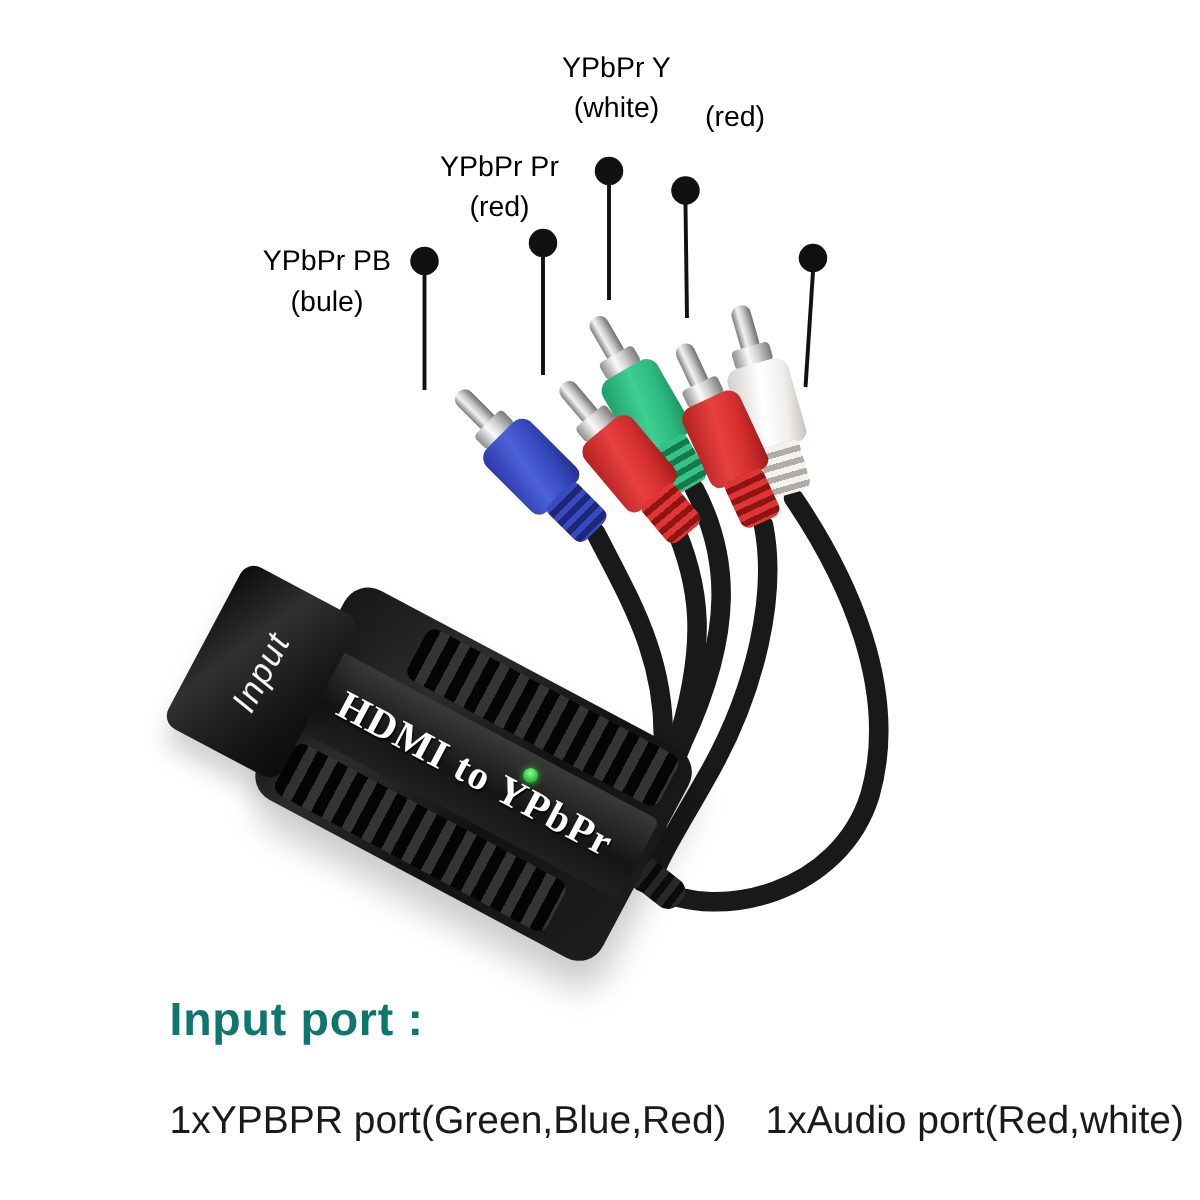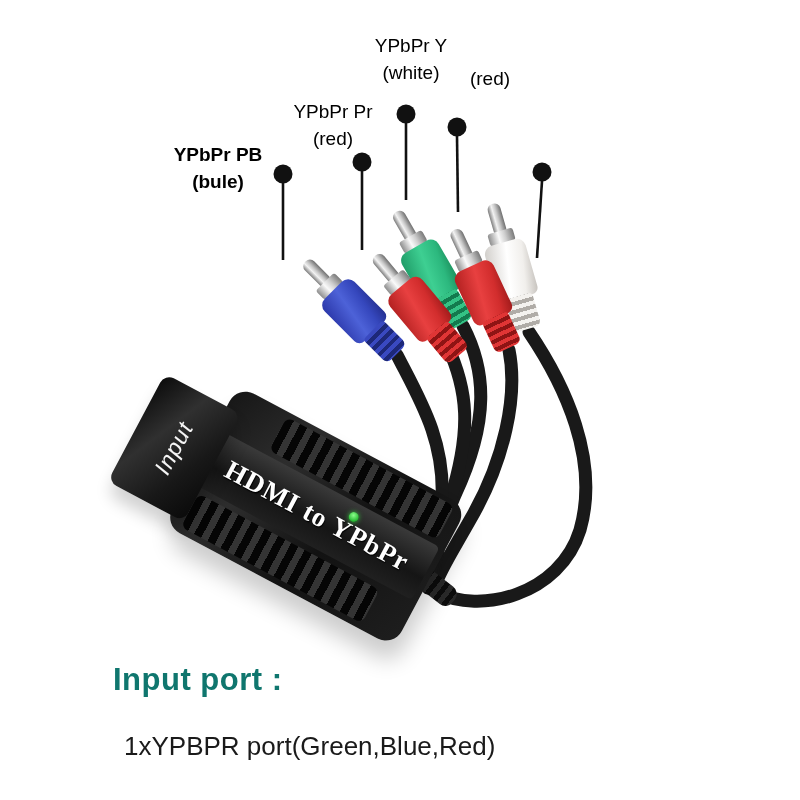--- a/index.html
+++ b/index.html
@@ -6,21 +6,21 @@
   .stage {
     position:relative; width:800px; height:800px; background:#ffffff;
     overflow:hidden; font-family:"Liberation Sans", sans-serif;
   }
   .overlay { position:absolute; left:0; top:0; width:800px; height:800px; z-index:1; }
 
   
   .callout { position:absolute; width:140px; text-align:center; z-index:6;
              font-size:19px; color:#000000; line-height:27px; }
   .callout .t { white-space:nowrap; }
-  #co-pb { left:148px; top:141px;font-weight:bold; }
+  #co-pb { left:148px; top:161px; }
   #co-pr { left:263px; top:98px;text-align:center;  }
   #co-y  { left:341px; top:32px;  }
   #co-l  { left:420px; top:65px;  }
   #co-r  { left:533px; top:146px; }
 
   
   .rca { position:absolute; width:60px; display:flex; flex-direction:column;
          align-items:center; transform-origin:50% 0; }
   .rca .pin    { width:13px; height:30px; border-radius:6px 6px 3px 3px;
                  background:linear-gradient(90deg,#7d7d7d,#f2f2f2 35%,#c9c9c9 60%,#6f6f6f); }
@@ -76,21 +76,21 @@
               background:linear-gradient(115deg,#0b0b0b,#303030 35%,#181818 70%,#0a0a0a);
               box-shadow:6px 12px 16px rgba(0,0,0,0.18);
               display:flex; align-items:center; justify-content:center; }
   .plug-label { transform:rotate(-90deg); color:#f5f5f5; font-size:23px; font-style:italic;
                 letter-spacing:1px; white-space:nowrap; }
 
   
   .footer-heading { position:absolute; left:113px; top:662px; z-index:6;
                     font-size:31px; font-weight:bold; color:#0f766e; letter-spacing:0.5px; }
   .footer-specs { position:absolute; left:113px; top:731px; z-index:6; display:flex; gap:26px;
-                  font-size:26px; color:#1a1a1a; white-space:nowrap;margin-left:11px; }
+                  font-size:26px; color:#1a1a1a; white-space:nowrap; }
 </style>
 </head>
 <body>
 
 <div class="stage">
 
   <svg class="overlay" viewBox="0 0 800 800" fill="none">
 
     <g stroke="#191919" stroke-width="13" stroke-linecap="round" fill="none">
       <path d="M 529 332 C 565 385, 600 460, 580 530 C 560 595, 480 615, 436 592"></path>
@@ -175,15 +175,16 @@
       <div class="ribs-bottom"></div>
     </div>
     <div class="dev-plug">
       <span class="plug-label">Input</span>
     </div>
   </div>
 
   <div class="footer-heading">Input port :</div>
   <div class="footer-specs">
     <span>1xYPBPR port(Green,Blue,Red)</span>
+    <span>1xAudio port(Red,white)</span>
   </div>
 
 </div>
 
 </body></html>

